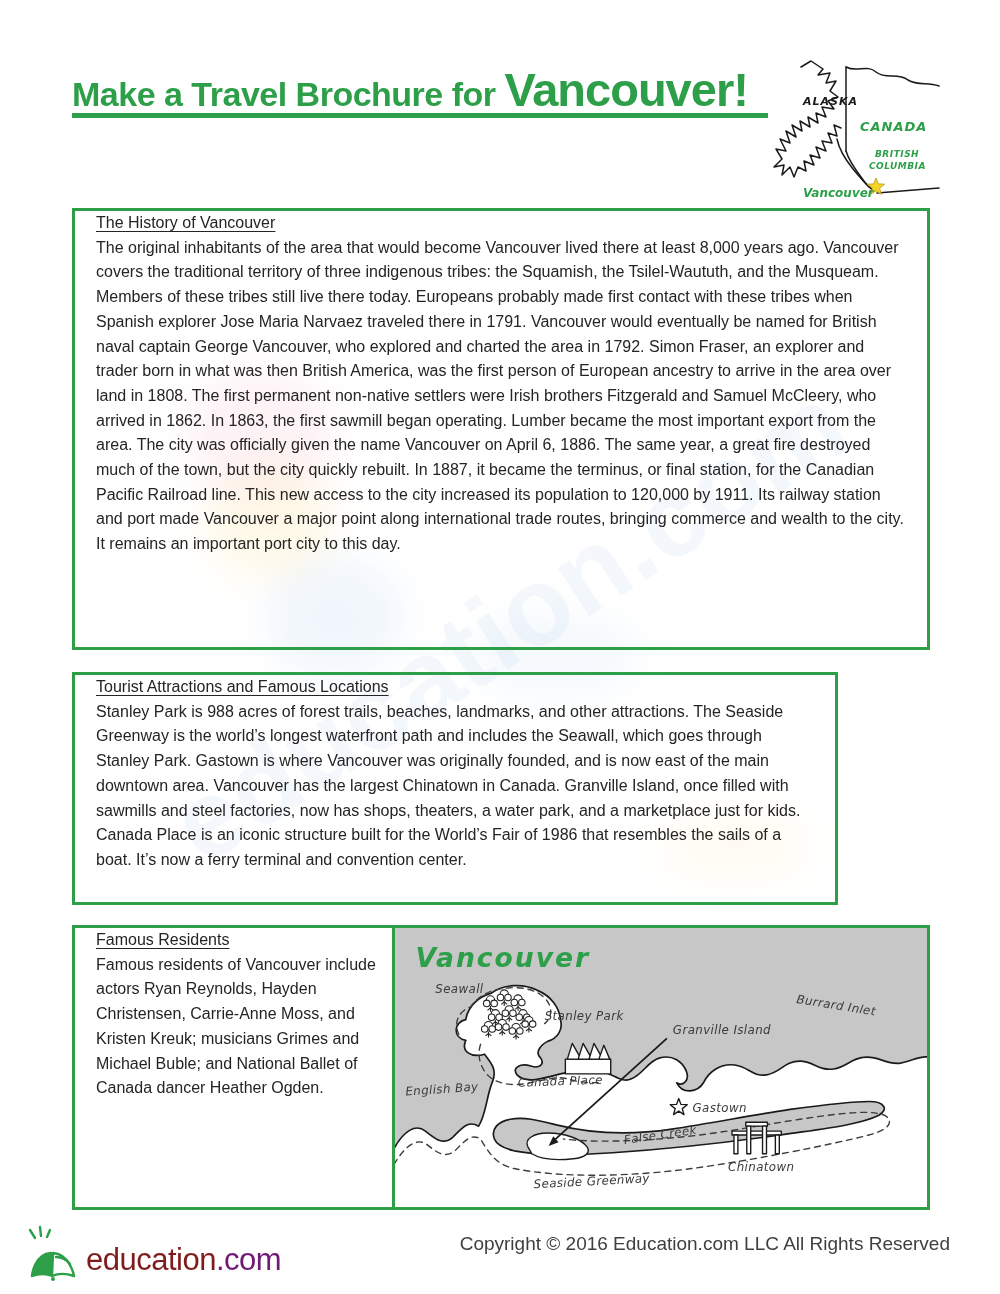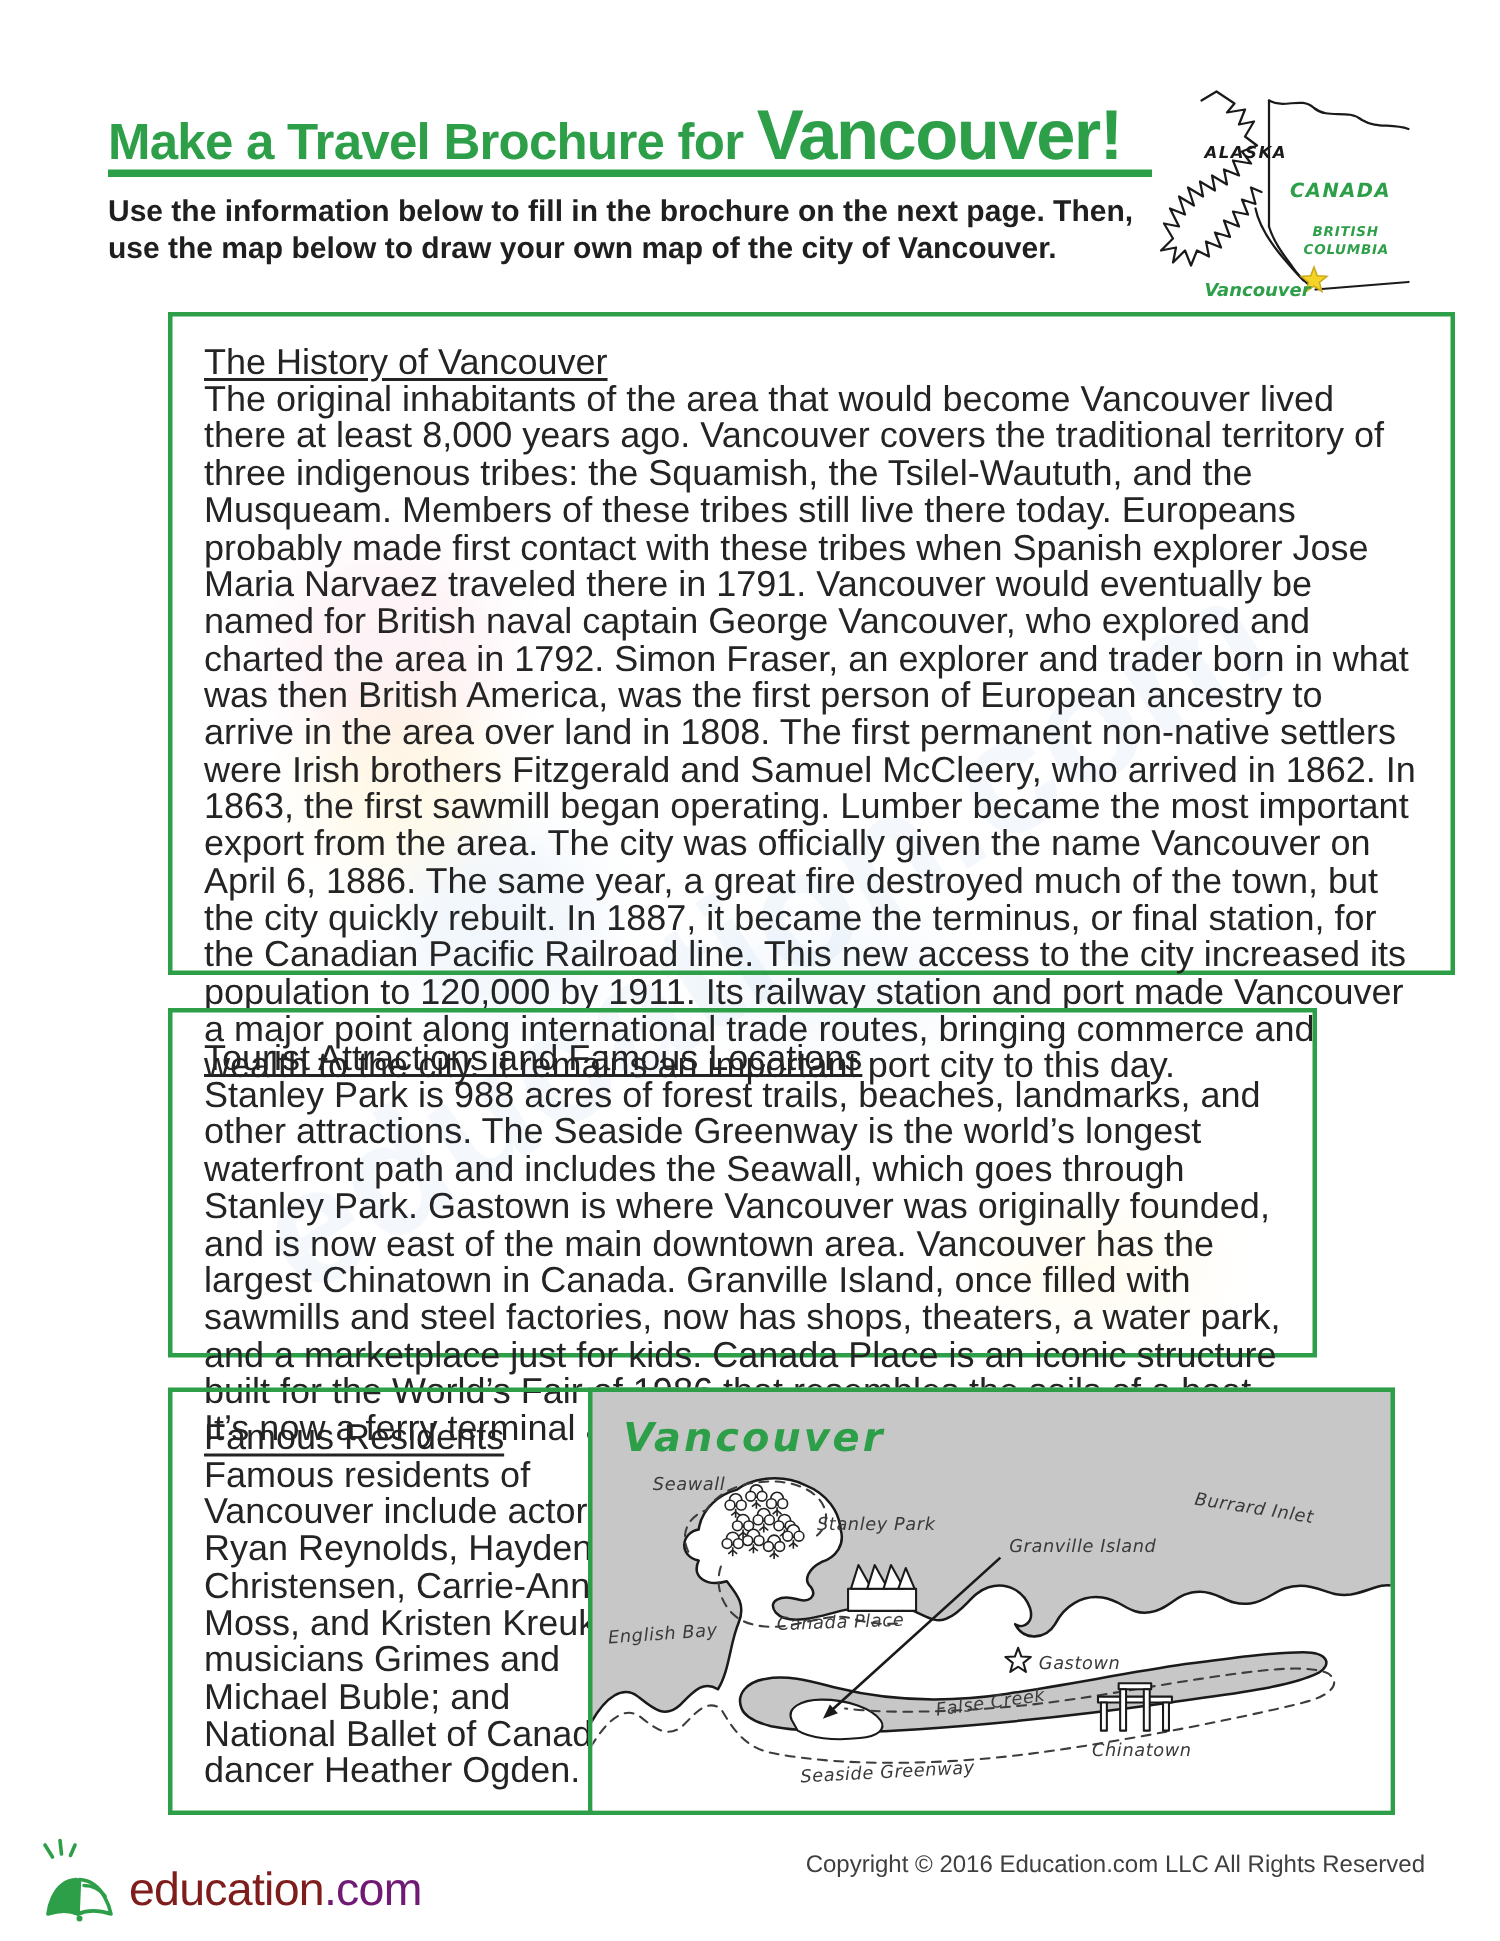--- a/index.html
+++ b/index.html
@@ -22,61 +22,57 @@
   .title .t2 { font-size:47px; letter-spacing:-1px; }
   .title-rule { position:absolute; left:72px; top:113px; width:696px; height:5px; background:#2d9f49; }
   .instructions { position:absolute; left:72px; top:129px; width:730px; font-size:20px; font-weight:bold; color:#1f1f1f; line-height:25px; }
   .locator { position:absolute; left:773px; top:55px; }
   .loc-black { font:italic bold 11px "DejaVu Sans", sans-serif; fill:#1a1a1a; letter-spacing:1px; }
   .loc-green-lg { font:italic bold 13px "DejaVu Sans", sans-serif; fill:#2d9f49; letter-spacing:1px; }
   .loc-green-sm { font:italic bold 9px "DejaVu Sans", sans-serif; fill:#2d9f49; letter-spacing:.5px; }
   .loc-green-city { font:italic bold 12px "DejaVu Sans", sans-serif; fill:#2d9f49; }
   .sketch { fill:none; stroke:#1a1a1a; stroke-width:1.5; stroke-linejoin:round; stroke-linecap:round; }
   
-  .info-box { position:absolute; border:3px solid #2d9f49; background:transparent; padding:19px 21px; font-size:24px; line-height:24.7px; color:#242424;margin-left:40px; }
+  .info-box { position:absolute; border:3px solid #2d9f49; background:transparent; padding:0 21px; font-size:16px; line-height:24.7px; color:#242424; }
   .box-history { left:72px; top:208px; width:858px; height:442px; }
   .box-attractions { left:72px; top:672px; width:766px; height:233px; }
   .box-residents { left:72px; top:925px; width:340px; height:285px; }
   .box-heading { text-decoration:underline; text-underline-offset:3px; }
   
   .map-box { position:absolute; left:392px; top:925px; width:538px; height:285px; border:3px solid #2d9f49; background:#c7c7c8; }
   .map-title { font:italic bold 27px "DejaVu Sans", sans-serif; fill:#2d9f49; letter-spacing:2px; }
   .map-label { font:italic 12px "DejaVu Sans", sans-serif; fill:#3a3a3a; letter-spacing:.4px; }
   .land { fill:#ffffff; stroke:#1a1a1a; stroke-width:1.7; stroke-linejoin:round; }
   .water-hole { fill:#c7c7c8; stroke:#1a1a1a; stroke-width:1.7; }
   .dashes { fill:none; stroke:#3c3c3c; stroke-width:1.4; stroke-dasharray:6 5; stroke-linecap:round; }
   .feature { fill:#ffffff; stroke:#1a1a1a; stroke-width:1.4; stroke-linejoin:round; }
   .tree { fill:#ffffff; stroke:#222222; stroke-width:1.1; }
   
   .footer-logo { position:absolute; left:26px; top:1224px; display:flex; align-items:center; }
   .logo-text { font-size:31px; letter-spacing:-0.5px; margin-left:4px; margin-top:14px; }
   .logo-green { color:#7f1d1d; }
   .logo-gray { color:#701a75; }
-  .copyright { position:absolute; right:50px; top:1234px; text-align:right; font-size:16px; line-height:20px; color:#3f3f41; }
+  .copyright { position:absolute; right:50px; top:1234px; text-align:right; font-size:19px; line-height:20px; color:#3f3f41; }
 </style>
 </head>
 <body>
 
 <div class="page">
 
   <div class="wm-layer">
     <div class="blob" style="left:185px;top:370px;width:150px;height:130px;background:#f7b2c3;opacity:.16"></div>
     <div class="blob" style="left:205px;top:465px;width:130px;height:115px;background:#ffe08a;opacity:.18"></div>
     <div class="blob" style="left:265px;top:555px;width:140px;height:125px;background:#a9c9ee;opacity:.15"></div>
     <div class="blob" style="left:470px;top:610px;width:170px;height:90px;background:#bcd6f0;opacity:.13"></div>
     <div class="blob" style="left:660px;top:810px;width:150px;height:70px;background:#ffe9a8;opacity:.15"></div>
     <div class="wm-text">education.com</div>
   </div>
 
   <h1 class="title"><span class="t1">Make a Travel Brochure for </span><span class="t2">Vancouver!</span></h1>
   <div class="title-rule"></div>
-  <div class="instructions">
-    <div>Use the information below to fill in the brochure on the next page. Then,</div>
-    <div>use the map below to draw your own map of the city of Vancouver.</div>
-  </div>
 
   <svg class="locator" width="168" height="150" viewBox="0 0 168 150">
     <path class="sketch" d="M28,12 L38,6 L50,14 L45,20 L57,18 L53,28 L63,26 L57,36 L65,42 L55,46 L61,54 L49,52 L53,62 L43,58 L45,68 L35,62 L37,72 L27,66 L29,76 L19,70 L23,82 L13,76 L17,88 L7,84 L13,96 L3,94 L9,104 L1,112 L11,110 L9,120 L17,112 L21,122 L25,112 L33,116 L31,106 L41,110 L37,100 L47,103 L43,92 L53,96 L49,86 L59,88 L55,78 L64,81 L61,70 L68,73"></path>
     <path class="sketch" d="M73,12 L73,96"></path>
     <path class="sketch" d="M73,96 C76,106 82,114 88,122 C92,128 97,133 101,136"></path>
     <path class="sketch" d="M64,84 C66,94 72,104 80,114 C85,120 91,127 96,132"></path>
     <path class="sketch" d="M73,12 C84,18 94,9 103,17 C113,25 125,17 135,25 C145,31 154,27 166,31"></path>
     <path class="sketch" d="M104,138 L166,133"></path>
     <polygon points="0,-9 2.2,-3.1 8.6,-2.8 3.6,1.2 5.3,7.3 0,3.8 -5.3,7.3 -3.6,1.2 -8.6,-2.8 -2.2,-3.1" transform="translate(103,132)" fill="#f5d327" stroke="#c9a81c" stroke-width="1"></polygon>
     <text class="loc-black" x="30" y="50">ALASKA</text>

